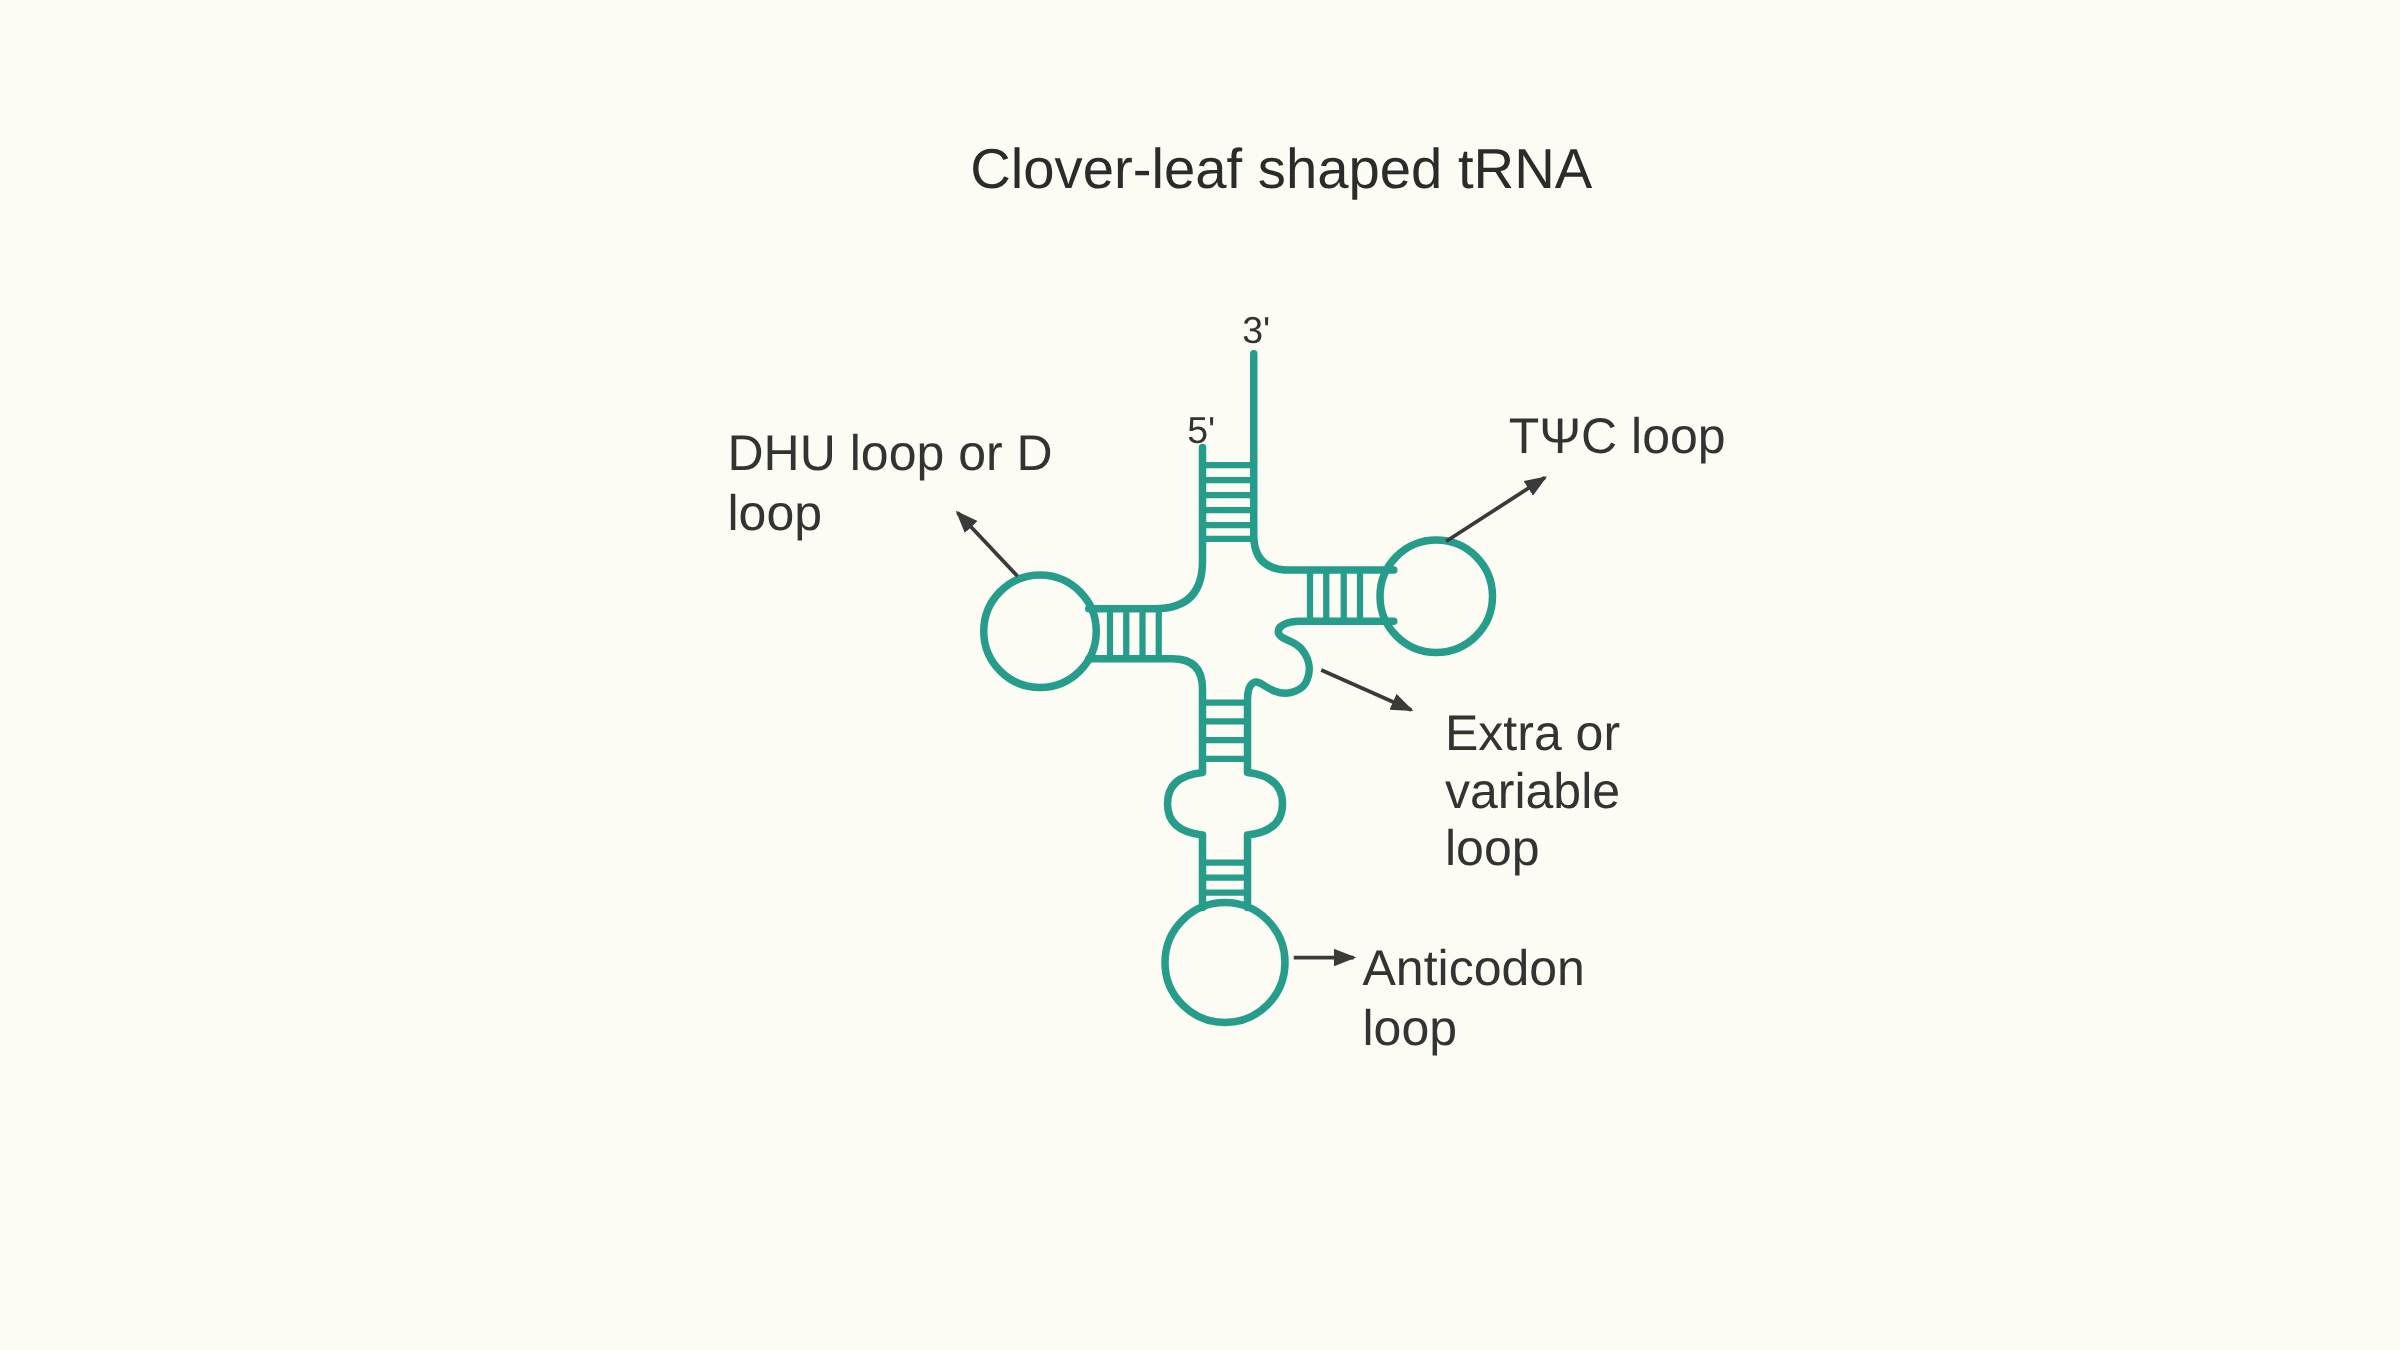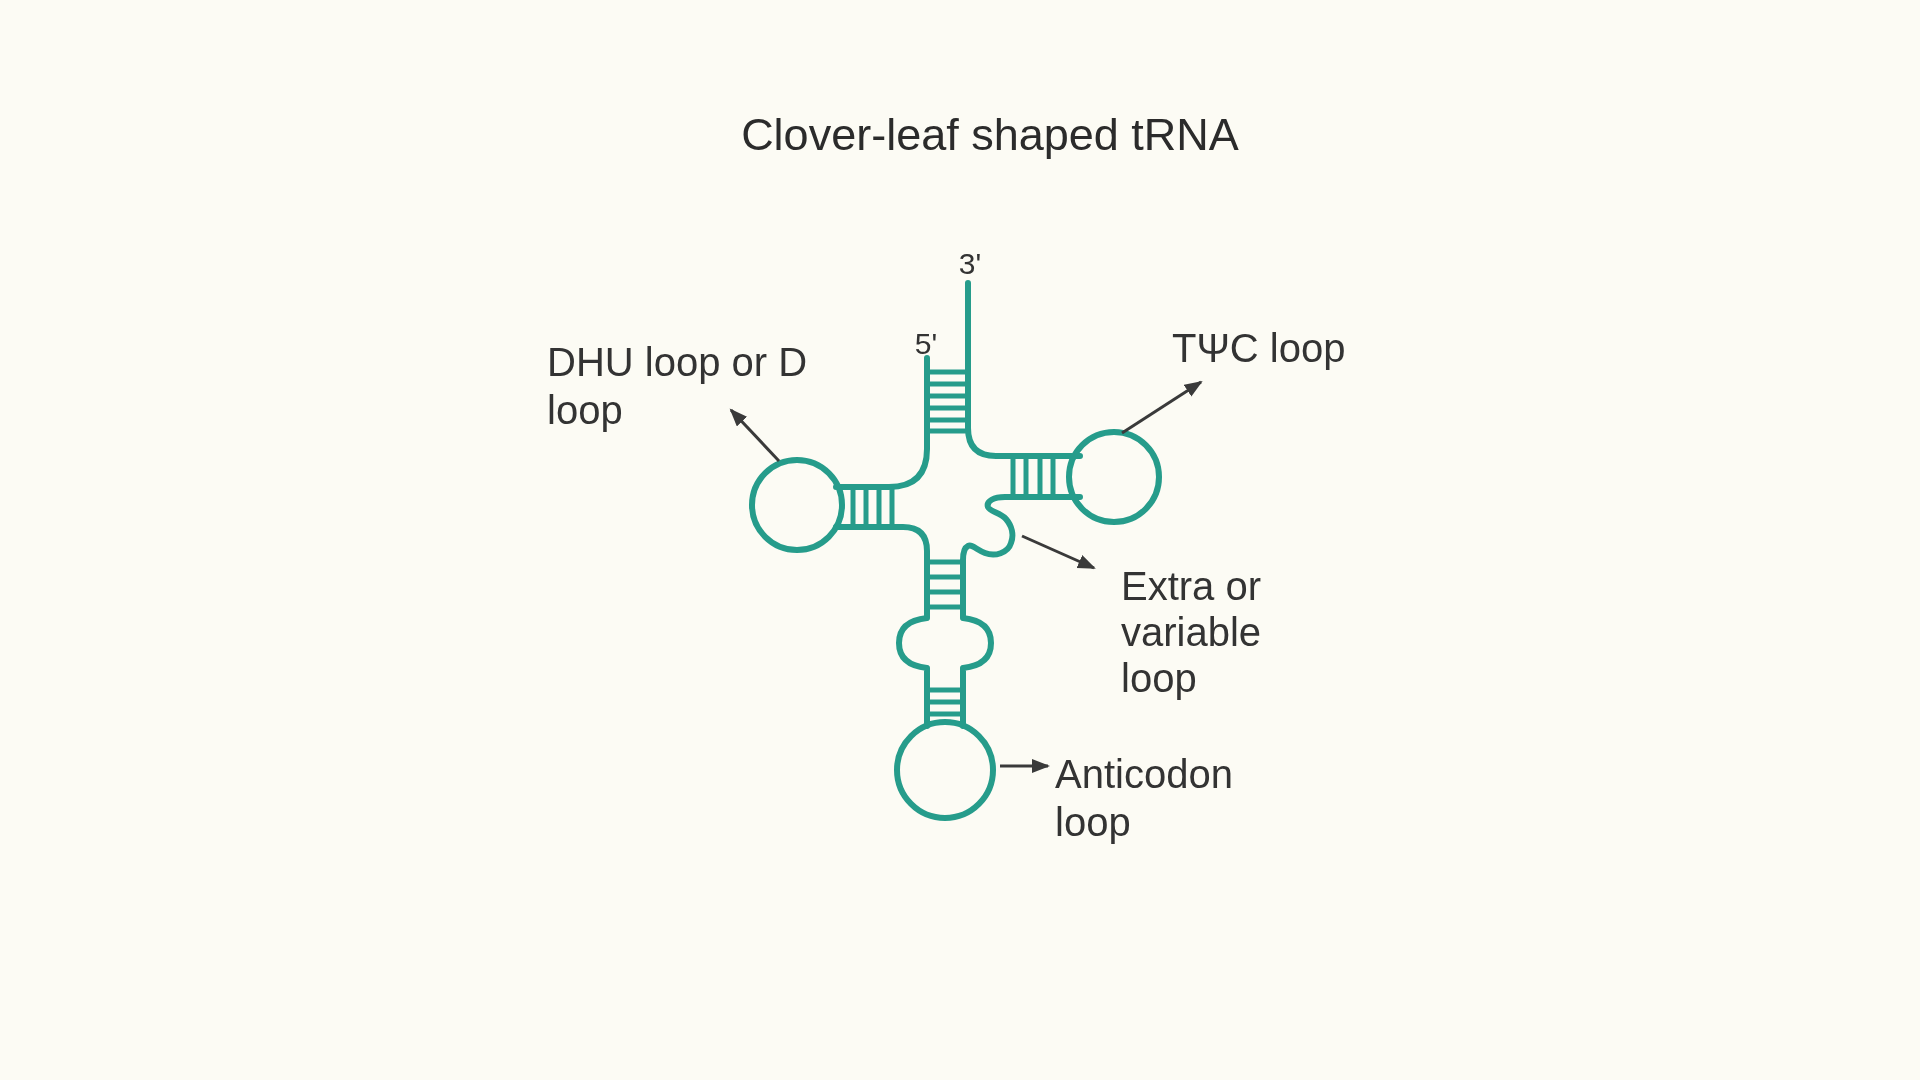--- a/index.html
+++ b/index.html
@@ -7,20 +7,21 @@
     padding: 0;
     width: 1920px;
     height: 1080px;
     overflow: hidden;
     background: var(--background, #fcfbf4);
   }
   .stage {
     position: relative;
     width: 1832px;
     height: 1080px;
+    padding-left: 35px;
   }
   svg { display: block; }
 
   .strand {
     stroke: var(--strand, #269c8b);
     stroke-width: 6;
     fill: none;
     stroke-linecap: round;
     stroke-linejoin: round;
   }

